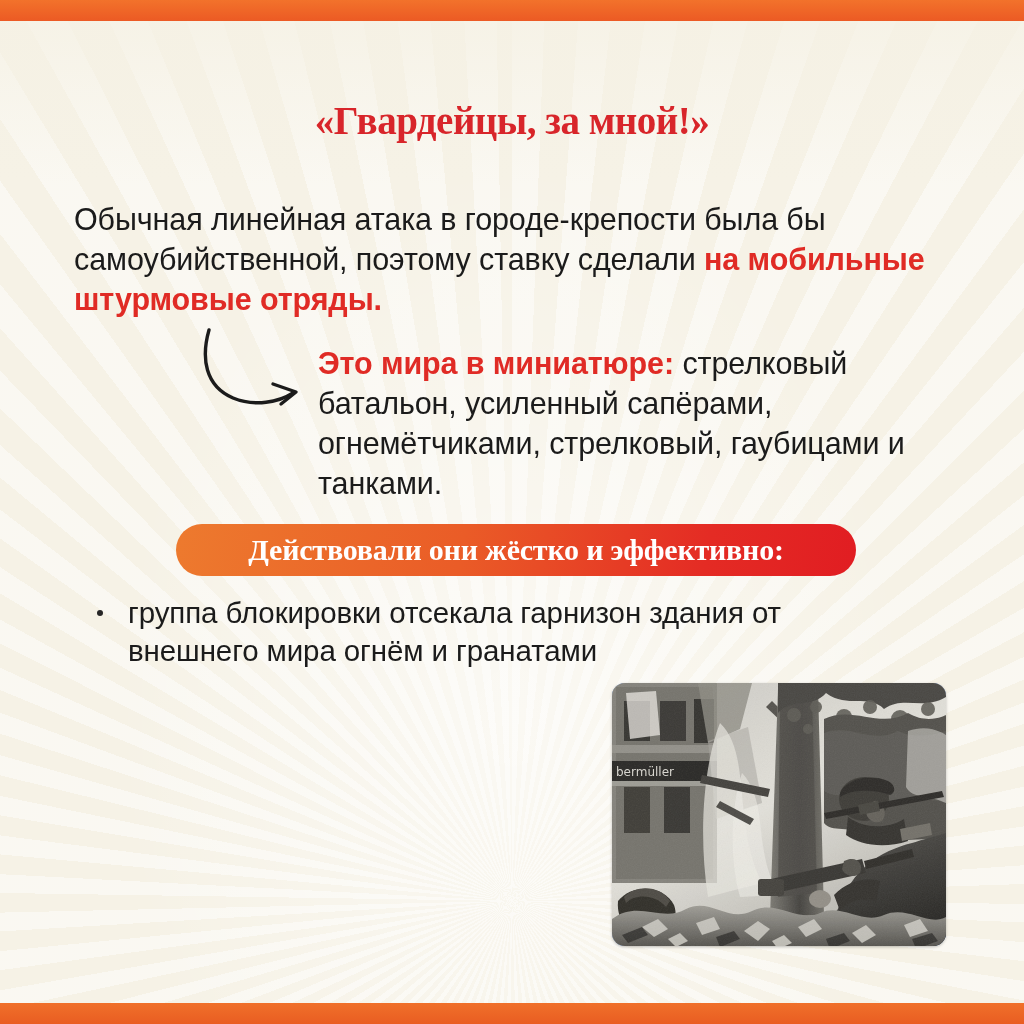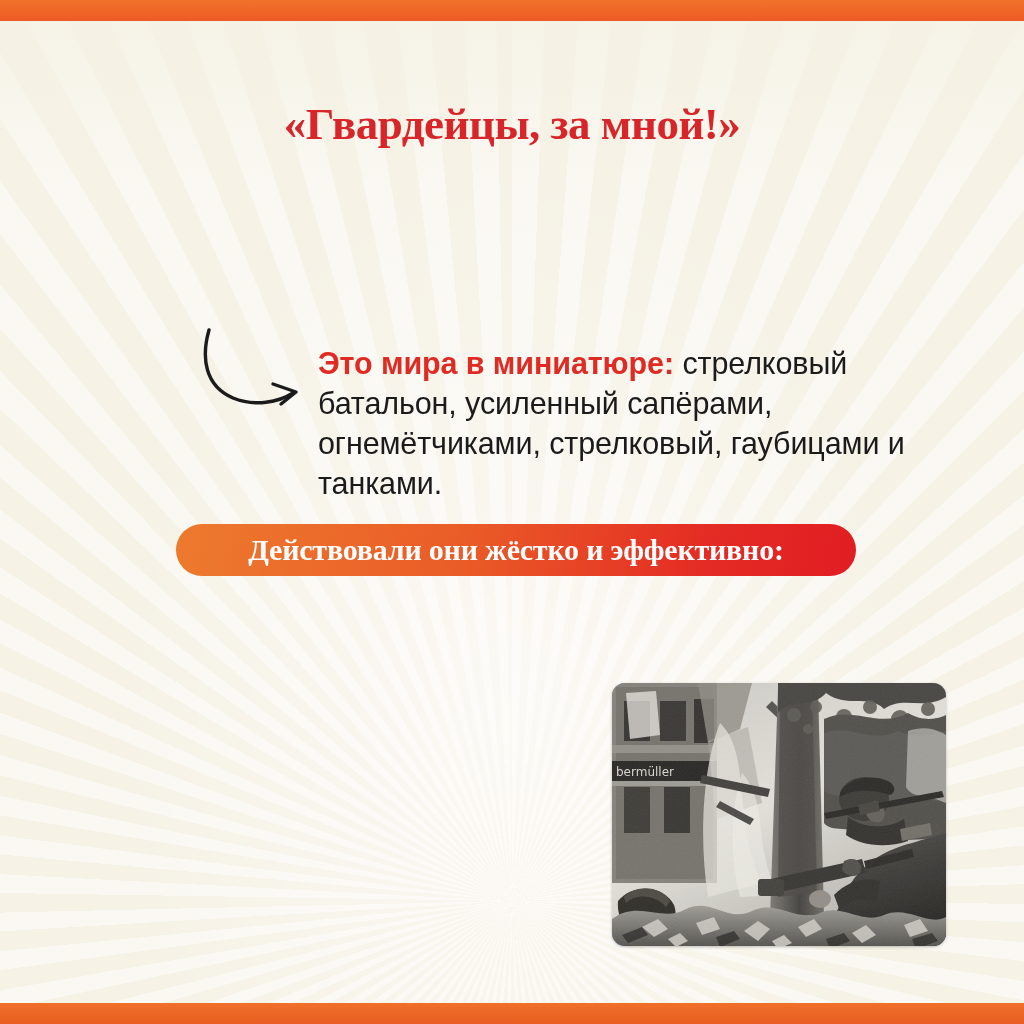--- a/index.html
+++ b/index.html
@@ -49,21 +49,21 @@
     background:linear-gradient(180deg,#F0702A 0%,#E95D22 100%); }
 
   
   .content { position:absolute; left:0; top:21px; right:0; bottom:21px; }
 
   .title {
     position:absolute; left:0; right:0; top:77px;
     text-align:center;
     font-family:"Liberation Serif", serif;
     font-weight:bold;
-    font-size:45px;
+    font-size:39px;
     letter-spacing:-0.5px;
     color:#D8252A;
   }
 
   .para1 {
     position:absolute; left:74px; top:178px; width:860px;
     font-size:30.5px;
     line-height:40px;
     color:#1B1B1B;
     letter-spacing:-0.1px;
@@ -135,37 +135,41 @@
   <div class="sunburst"></div>
   <div class="vignette"></div>
 
   <div class="bar-top"></div>
   <div class="bar-bottom"></div>
 
   <div class="content">
 
     <h1 class="title">«Гвардейцы, за мной!»</h1>
 
+    <p class="para1">
+      <span>Обычная линейная атака в городе-крепости была бы самоубийственной, поэтому ставку сделали </span><span class="hl-red">на мобильные штурмовые отряды.</span>
+    </p>
 
     <div class="arrow">
       <svg viewBox="0 0 130 92" xmlns="http://www.w3.org/2000/svg">
         <path d="M16 6 C 8 34, 12 62, 40 74 C 62 83, 86 78, 100 69" fill="none" stroke="#1B1B1B" stroke-width="3.4" stroke-linecap="round"></path>
         <path d="M80 60 L103 68 L88 80" fill="none" stroke="#1B1B1B" stroke-width="3.4" stroke-linecap="round" stroke-linejoin="round"></path>
       </svg>
     </div>
 
     <p class="para2">
       <span class="hl-red">Это мира в миниатюре:</span><span> стрелковый батальон, усиленный сапёрами, огнемётчиками, стрелковый, гаубицами и танками.</span>
     </p>
 
     <div class="banner">
       <span>Действовали они жёстко и эффективно:</span>
     </div>
 
     <div class="bullets">
+      <div class="bullet">группа блокировки отсекала гарнизон здания от внешнего мира огнём и гранатами</div>
     </div>
 
     <div class="photo">
       <svg viewBox="0 0 334 263" xmlns="http://www.w3.org/2000/svg" preserveAspectRatio="none">
         <defs>
           <linearGradient id="smoke" x1="0" y1="0" x2="0.6" y2="1">
             <stop offset="0%" stop-color="#c9c7c1"></stop>
             <stop offset="55%" stop-color="#e2e0da"></stop>
             <stop offset="100%" stop-color="#b6b4ae"></stop>
           </linearGradient>

